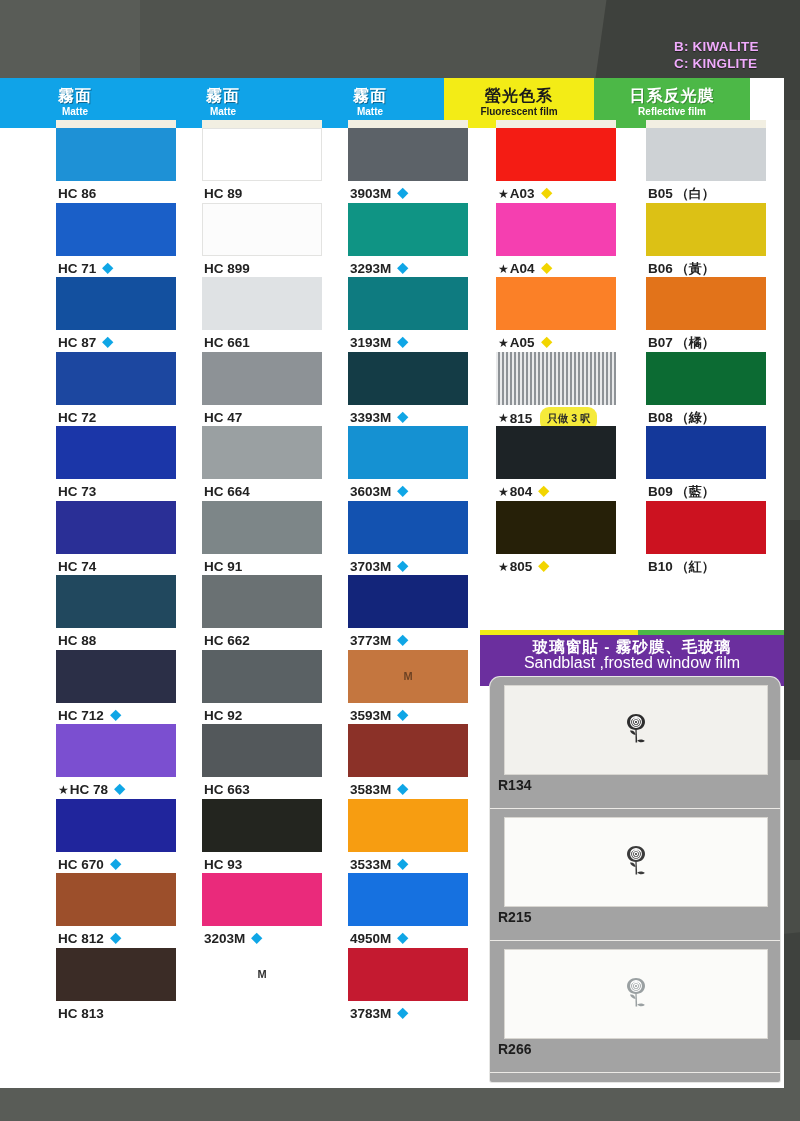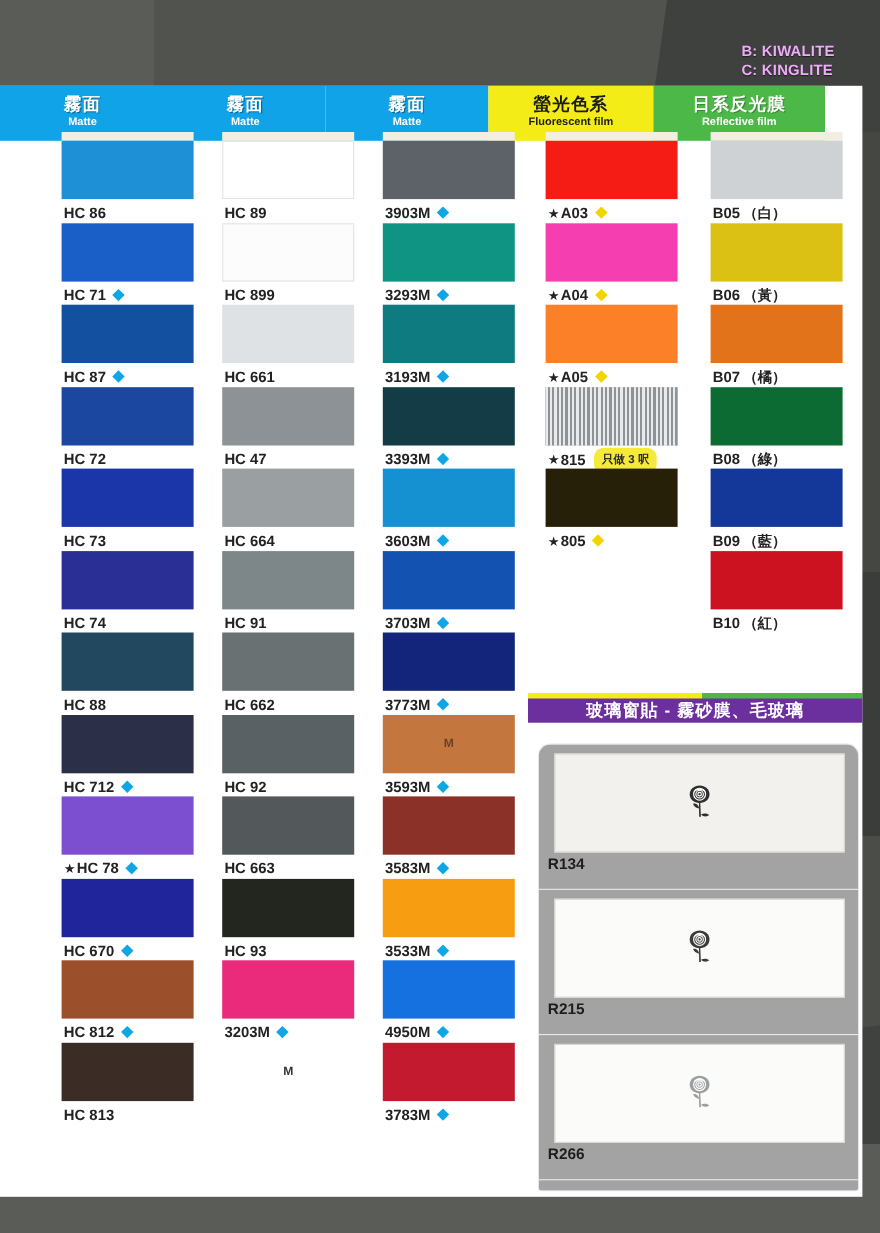--- a/index.html
+++ b/index.html
@@ -60,25 +60,25 @@
   .cn-suffix{font-size:13px;font-weight:bold;margin-left:3px;}
 
   
   .strip{position:absolute;left:10px;top:-6px;width:132px;background:#f7f7f5;z-index:-1;}
 
   
   .sliver{position:absolute;top:-8px;left:16px;width:120px;height:8px;background:#f2efe2;}
 
   
   .sbpanel{position:absolute;left:480px;top:630px;width:304px;height:458px;}
-  .sbbar{position:absolute;left:0;top:0;width:304px;height:27px;background:#6b2f9e;
+  .sbbar{position:absolute;left:0;top:0;width:304px;height:56px;background:#6b2f9e;
     border-top:5px solid;border-image:linear-gradient(to right,#f3ec16 0 52%,#4cb847 52% 100%) 1;
     color:#fff;text-align:center;box-sizing:border-box;}
   .sbbar .cn{font-size:15.5px;font-weight:bold;line-height:19px;padding-top:2px;letter-spacing:1px;}
-  .sbbar .en{font-size:12px;line-height:14px;}
+  .sbbar .en{font-size:16px;line-height:14px;}
   .sbbody{position:absolute;left:10px;top:47px;width:290px;height:405px;background:#a3a3a3;
     border-radius:10px 10px 2px 2px;box-shadow:0 0 0 1px #e6e6e4;}
   .rcell{position:relative;height:131px;border-bottom:1px solid #eceae6;}
   .rsw{position:absolute;left:14px;top:8px;width:262px;height:88px;
     background:#f0efeb;border:1px solid #d8d6d1;display:flex;align-items:center;justify-content:center;}
   .rlbl{position:absolute;left:8px;top:100px;font-size:14px;font-weight:bold;color:#1d1d1d;}
   .rose{width:34px;height:38px;}
 </style>
 </head>
 <body>
@@ -295,20 +295,24 @@
         <div class="sw" style="background: rgb(245, 63, 176);"></div>
         <div class="lbl"><span class="star">★</span><span class="code">A04</span><span class="dia yel"></span></div>
       </div>
       <div class="cell">
         <div class="sw" style="background: rgb(251, 128, 39);"></div>
         <div class="lbl"><span class="star">★</span><span class="code">A05</span><span class="dia yel"></span></div>
       </div>
       <div class="cell">
         <div class="sw" style="background: repeating-linear-gradient(90deg, rgba(255, 255, 255, 0.75) 0px, rgba(255, 255, 255, 0.75) 2px, rgba(120, 125, 130, 0.55) 2px, rgba(120, 125, 130, 0.55) 4px) rgb(169, 173, 176);"></div>
         <div class="lbl"><span class="star">★</span><span class="code">815</span><span class="badge">只做 3 呎</span></div>
+      </div>
+      <div class="cell">
+        <div class="sw" style="background: rgb(29, 35, 38);"></div>
+        <div class="lbl"><span class="star">★</span><span class="code">804</span><span class="dia yel"></span></div>
       </div>
       <div class="cell">
         <div class="sw" style="background: rgb(38, 32, 8);"></div>
         <div class="lbl"><span class="star">★</span><span class="code">805</span><span class="dia yel"></span></div>
       </div>
     </div>
     <div class="col c5">
       <div class="strip" style="height: 451px;"></div>
       <div class="sliver"></div>
       <div class="cell">

